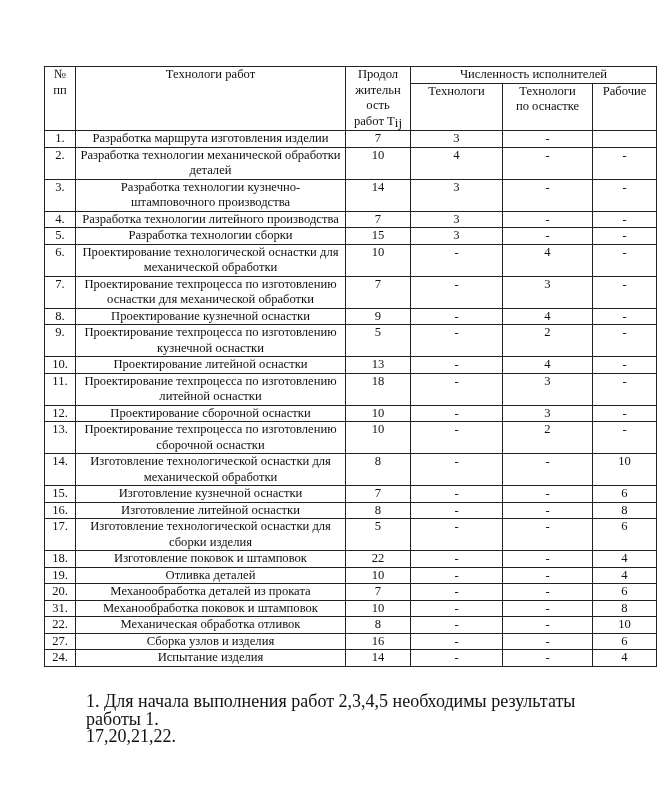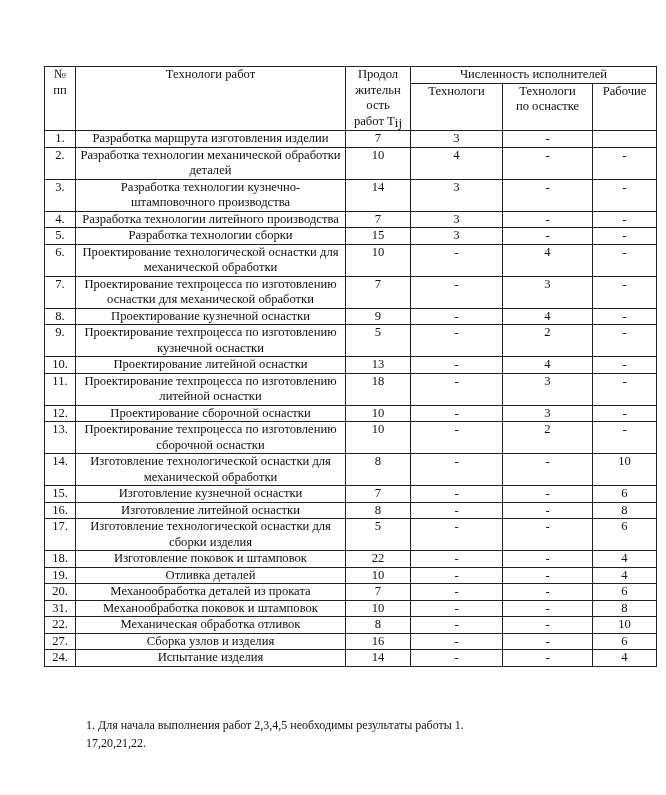--- a/index.html
+++ b/index.html
@@ -31,21 +31,21 @@
   col.c-tech { width: 92px; }
   col.c-tool { width: 90px; }
   col.c-work { width: 64px; }
   td.num { text-align: center; }
   td.desc { text-align: center; padding-left: 4px; }
   td.ctr { text-align: center; }
   tr.h1 th { height: 14px; }
   .sub { font-size: 13px; vertical-align: -2px; }
   .notes {
     position: absolute; left: 86px; top: 693px; width: 540px;
-    font-size: 12px; line-height: 17.5px; margin-top: 24px;
+    font-size: 18px; line-height: 17.5px;
   }
   .notes .note { display: block; }
   .notes .note.justify { text-align: justify; text-align-last: justify; }
   .notes .note.cont { text-align: left; }
 </style>
 </head>
 <body>
 
 <div class="title">
 </div>

